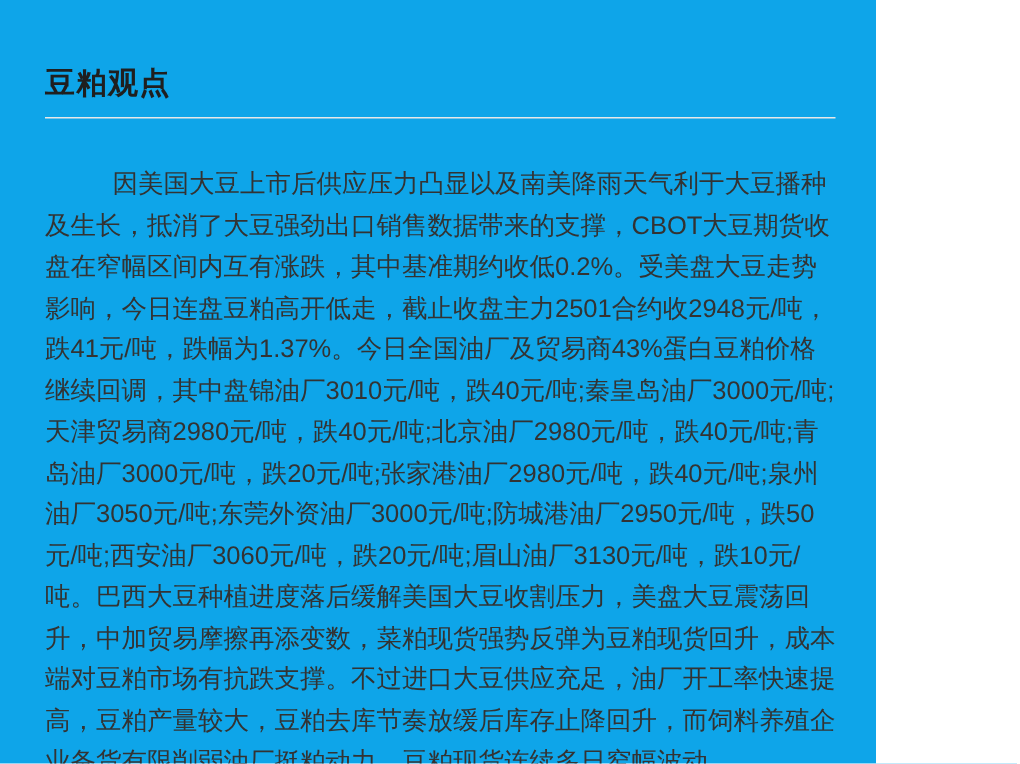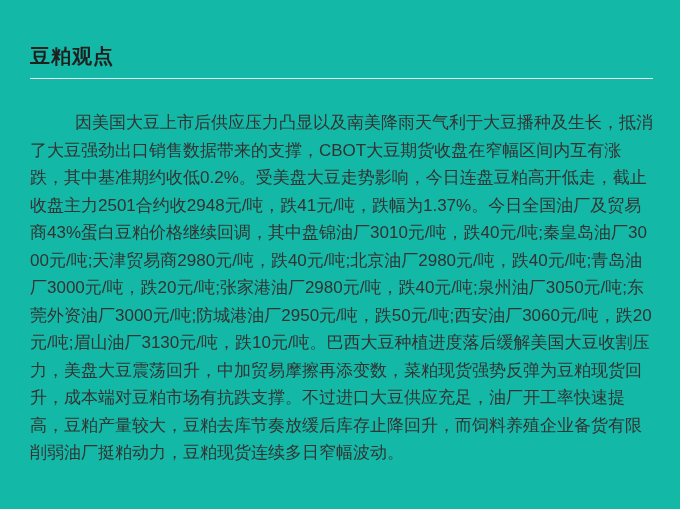--- a/index.html
+++ b/index.html
@@ -4,23 +4,23 @@
 <style>
   * { margin: 0; padding: 0; box-sizing: border-box; }
   html, body {
     width: 680px;
     height: 509px;
     background: #ffffff;
     font-family: "Liberation Sans", "DejaVu Sans", sans-serif;
     overflow: hidden;
   }
   .document {
-    width: 680px;
+    width: 584px;
     height: 509px;
-    background: #14b8a6;
+    background: #0ea5e9;
     padding: 44px 27px 0 30px;
   }
   .doc-title {
     font-size: 20px;
     font-weight: bold;
     color: #1f1f1f;
     line-height: 24px;
     letter-spacing: 1px;
   }
   .title-divider {

